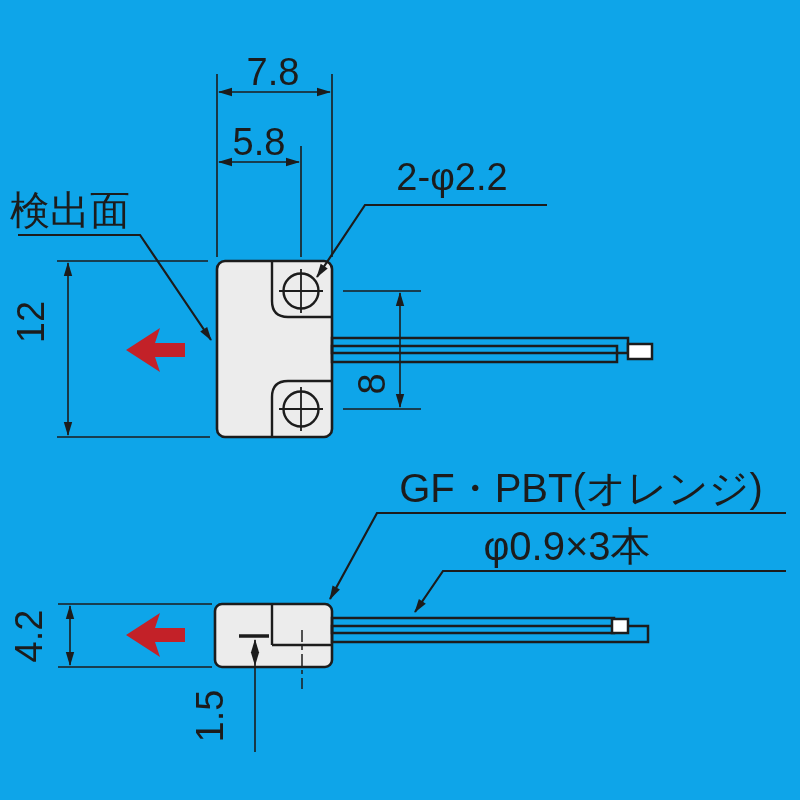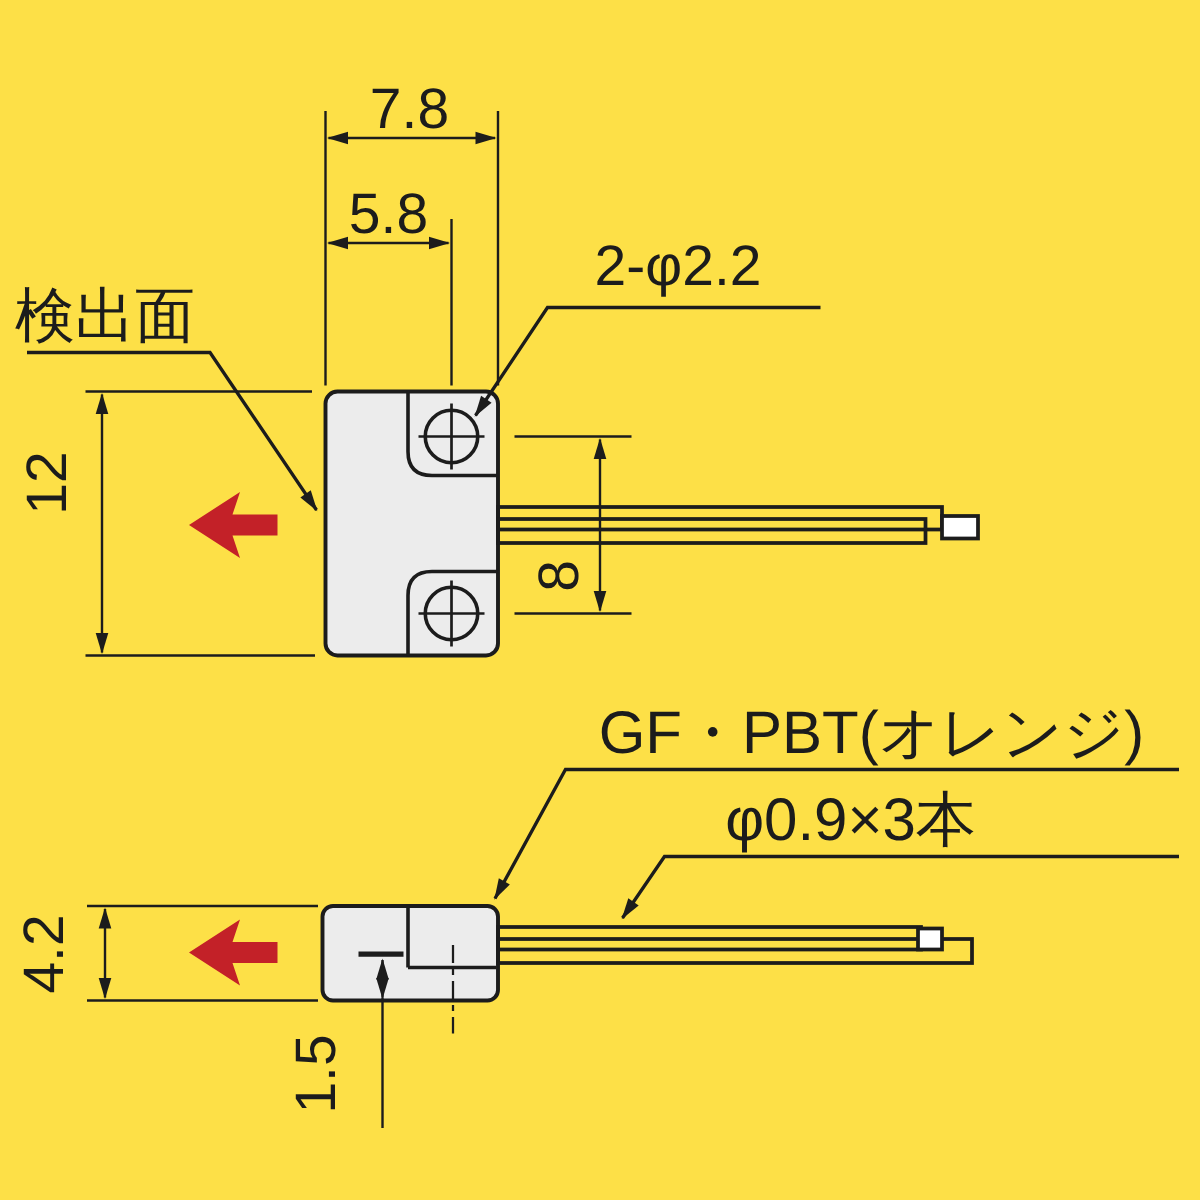--- a/index.html
+++ b/index.html
@@ -4,21 +4,21 @@
 <style>
   html, body {
     margin: 0;
     padding: 0;
     background: #ffffff;
   }
   .stage {
     position: relative;
     width: 800px;
     height: 800px;
-    background: #fde047;
+    background: #0ea5e9;
     overflow: hidden;
   }
   svg {
     display: block;
     font-family: "Liberation Sans", "DejaVu Sans", sans-serif;
   }
   .outline   { stroke: #1c1c1c; stroke-width: 2.6; fill: none; stroke-linejoin: round; }
   .bodyfill  { fill: #ececec; }
   .inner     { stroke: #1c1c1c; stroke-width: 2.4; fill: none; }
   .cross     { stroke: #1c1c1c; stroke-width: 1.8; fill: none; }

